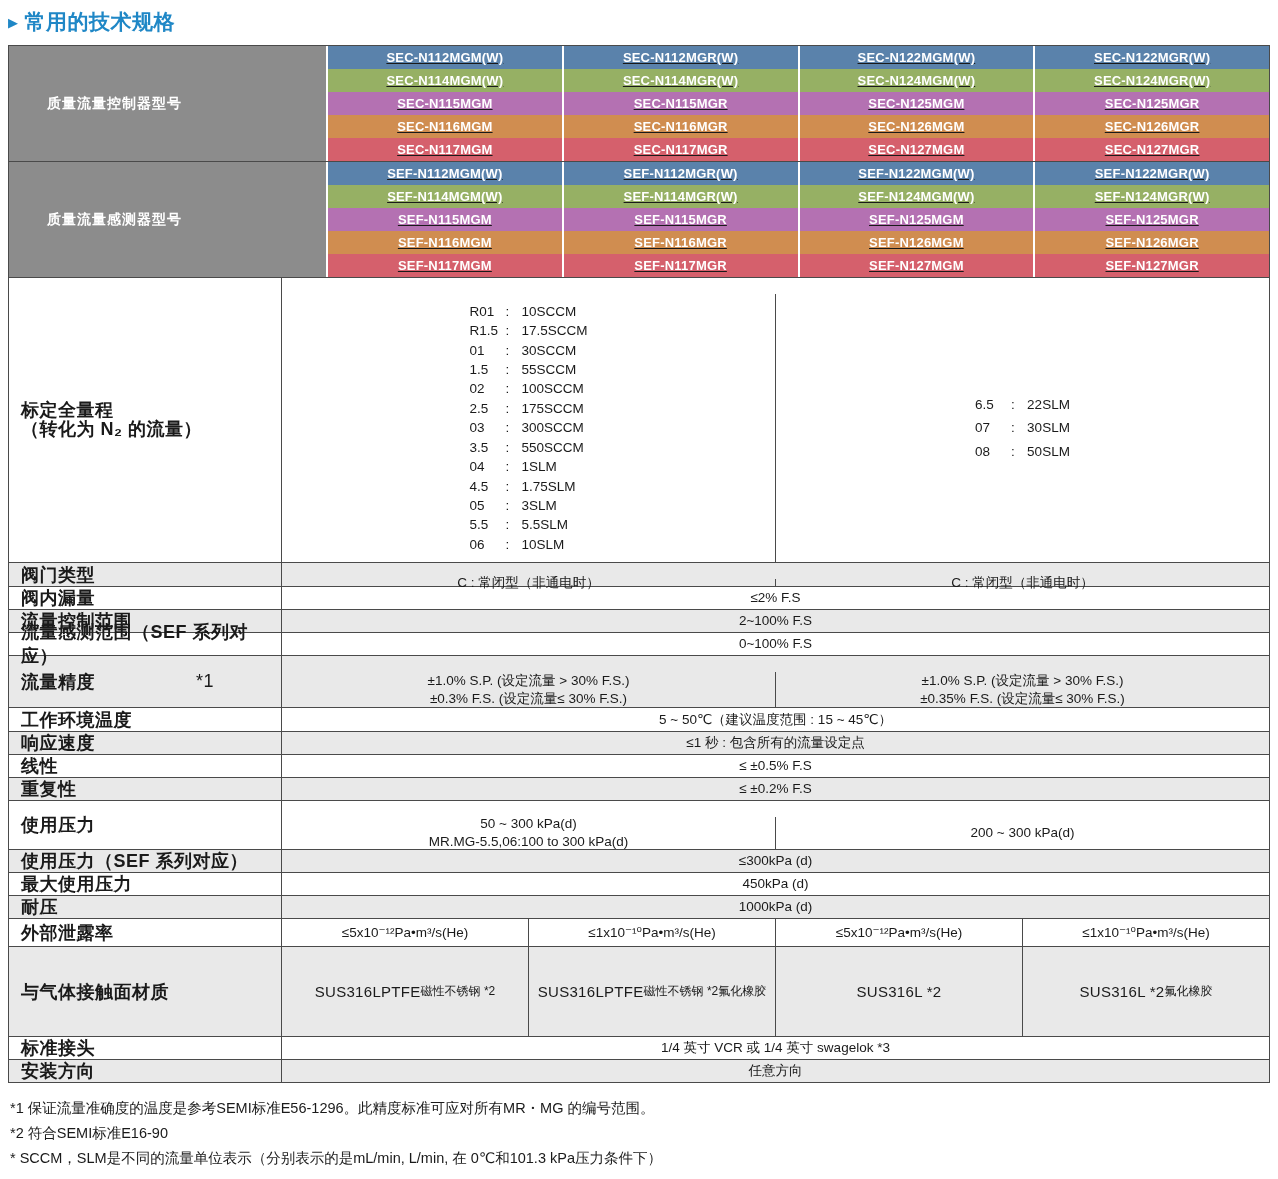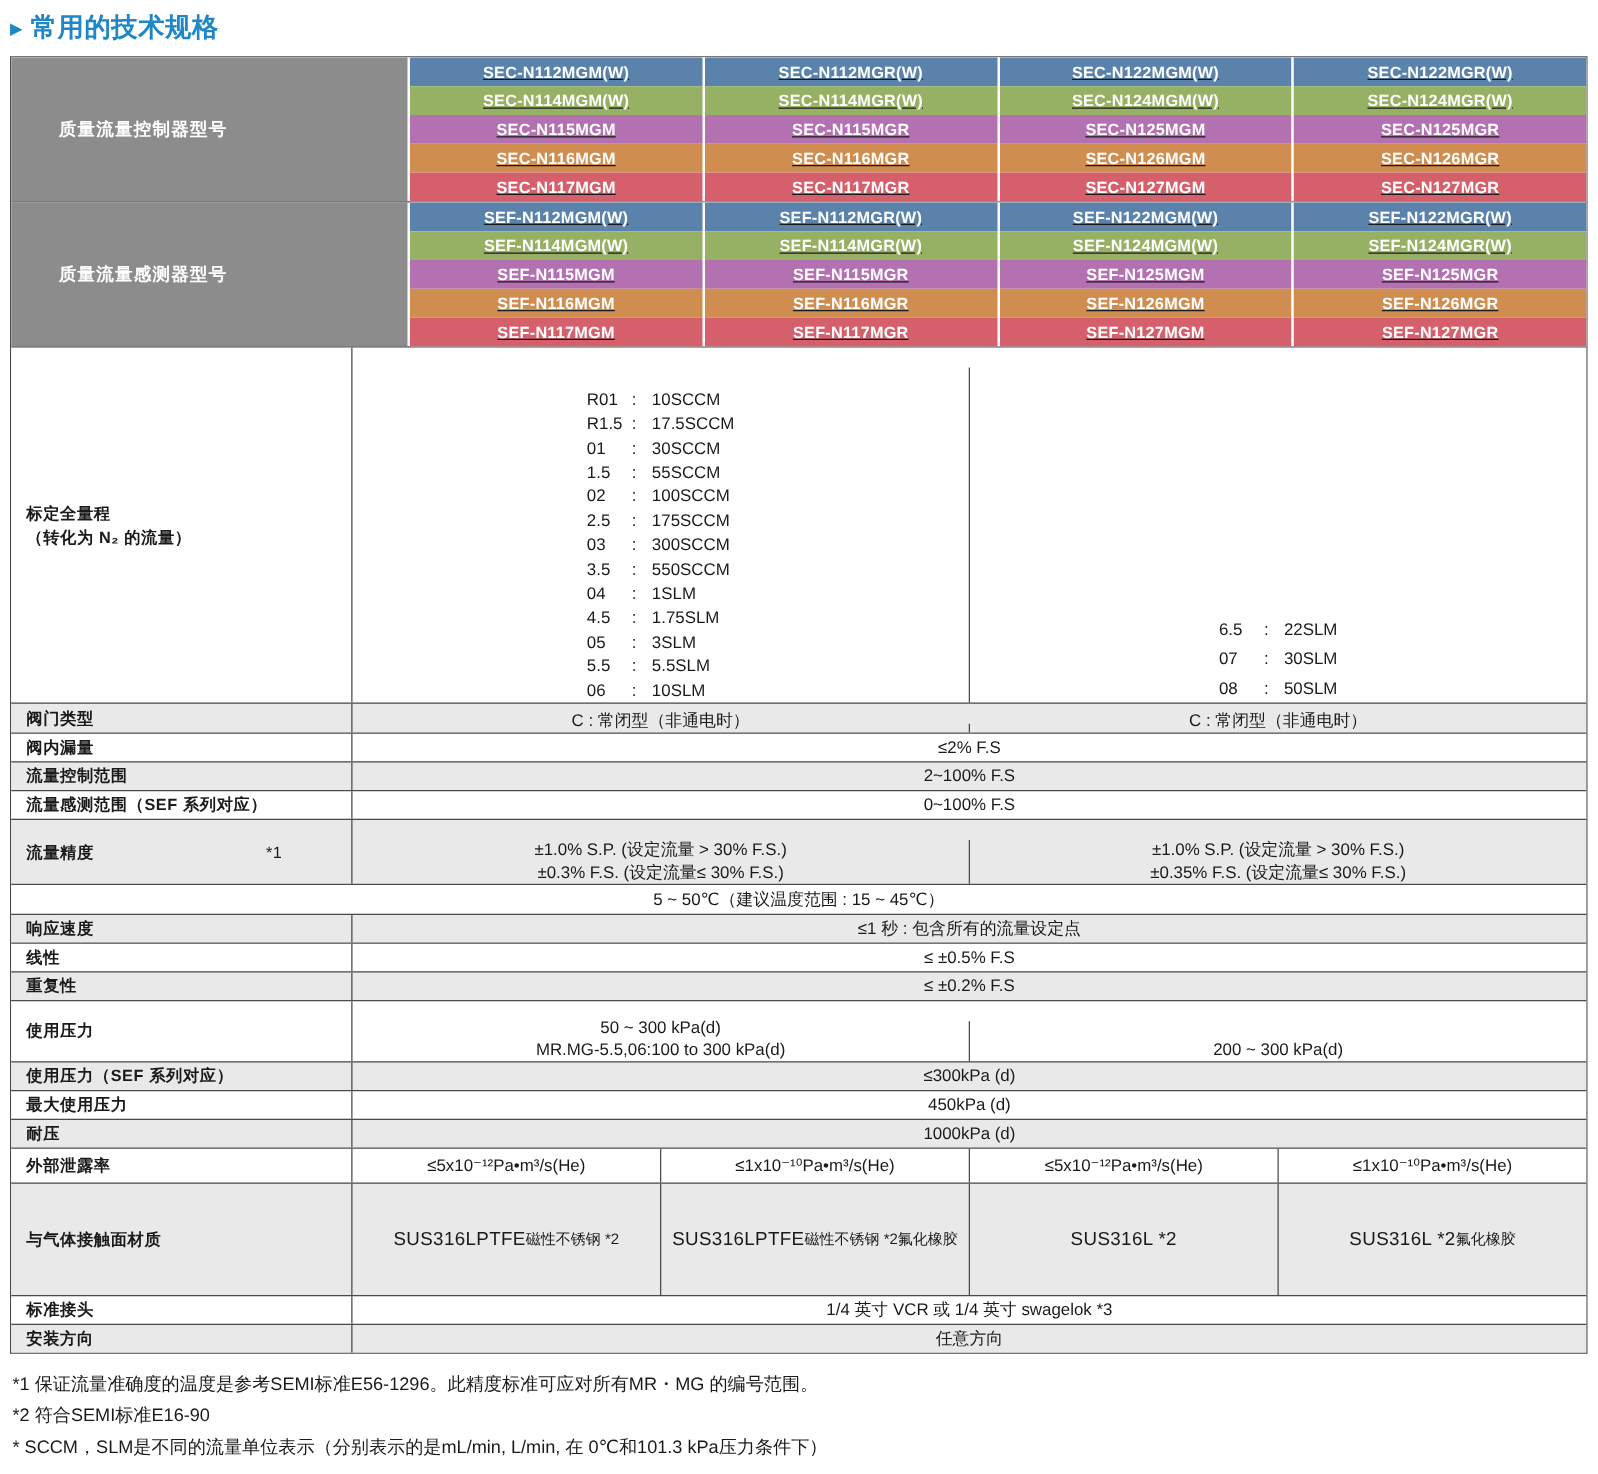--- a/index.html
+++ b/index.html
@@ -19,25 +19,25 @@
   .band{color:#fff;font-weight:bold;font-size:13px;display:flex;align-items:center;justify-content:center;letter-spacing:.2px;}
   .b0{background:var(--band_blue,#5a82ab);}
   .b1{background:var(--band_green,#96b064);}
   .b2{background:var(--band_purple,#b471b2);}
   .b3{background:var(--band_orange,#d08d50);}
   .b4{background:var(--band_red,#d5606c);}
 
   
   .srow{display:flex;border-top:1px solid var(--border,#4a4a4a);box-sizing:border-box;align-items:stretch;background:#fff;}
   .bg-g{background:var(--row_alt,#e9e9e9);}
-  .slabel{width:273px;box-sizing:border-box;border-right:1px solid var(--border,#4a4a4a);padding:2px 10px 2px 12px;font-size:13px;font-weight:600;display:flex;align-items:center;letter-spacing:.5px;}
+  .slabel{width:273px;box-sizing:border-box;border-right:1px solid var(--border,#4a4a4a);padding:2px 22px 2px 12px;font-size:18px;font-weight:600;display:flex;align-items:center;letter-spacing:.5px;}
   .slabel .lbl2{display:block;}
   .slabel .note{margin-left:auto;padding-right:45px;font-weight:400;}
   .sval{flex:1;display:flex;flex-direction:column;align-items:center;justify-content:center;font-size:13.5px;text-align:center;line-height:18px;}
-  .half{flex:1;display:flex;flex-direction:column;align-items:center;justify-content:flex-end;font-size:13.5px;text-align:center;line-height:18px;margin-top:16px;}
+  .half{flex:1;display:flex;flex-direction:column;align-items:center;justify-content:center;font-size:13.5px;text-align:center;line-height:18px;margin-top:16px;}
   .half.hr{border-left:1px solid var(--border,#4a4a4a);}
   .quad{flex:1;display:flex;flex-direction:row;align-items:center;justify-content:center;font-size:13.5px;text-align:center;line-height:20px;}
   .quad.qr{border-left:1px solid var(--border,#4a4a4a);}
 
   .h23{height:23px;} .h24{height:24px;} .h45{height:28px;} .h49{height:49px;}
   .h52{height:52px;} .h90{height:90px;} .h285{height:285px;}
 
   
   .fr-label{align-items:center;}
   .fr-label .lblwrap{line-height:19px;}
@@ -245,20 +245,21 @@
         <span>±1.0% S.P. (设定流量 &gt; 30% F.S.)</span>
         <span>±0.3% F.S. (设定流量≤ 30% F.S.)</span>
       </div>
       <div class="half hr">
         <span>±1.0% S.P.  (设定流量 &gt;  30% F.S.)</span>
         <span>±0.35% F.S. (设定流量≤ 30% F.S.)</span>
       </div>
     </div>
 
     <div class="srow h24">
+      <div class="slabel">工作环境温度</div>
       <div class="sval">5 ~ 50℃（建议温度范围 : 15 ~ 45℃）</div>
     </div>
 
     <div class="srow h23 bg-g">
       <div class="slabel">响应速度</div>
       <div class="sval">≤1 秒 : 包含所有的流量设定点</div>
     </div>
 
     <div class="srow h23">
       <div class="slabel">线性</div>

